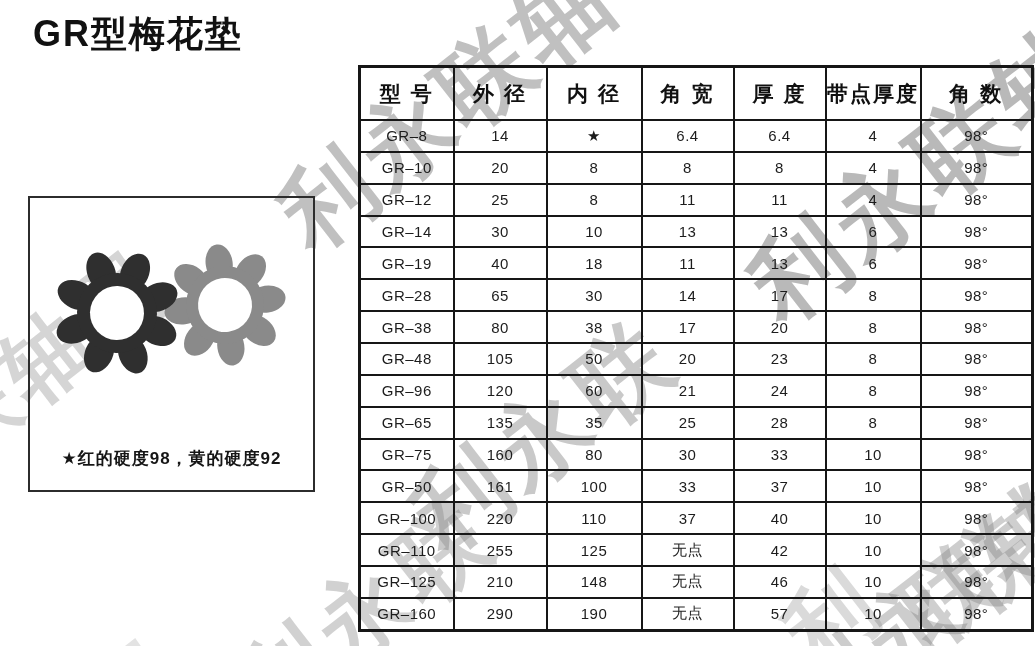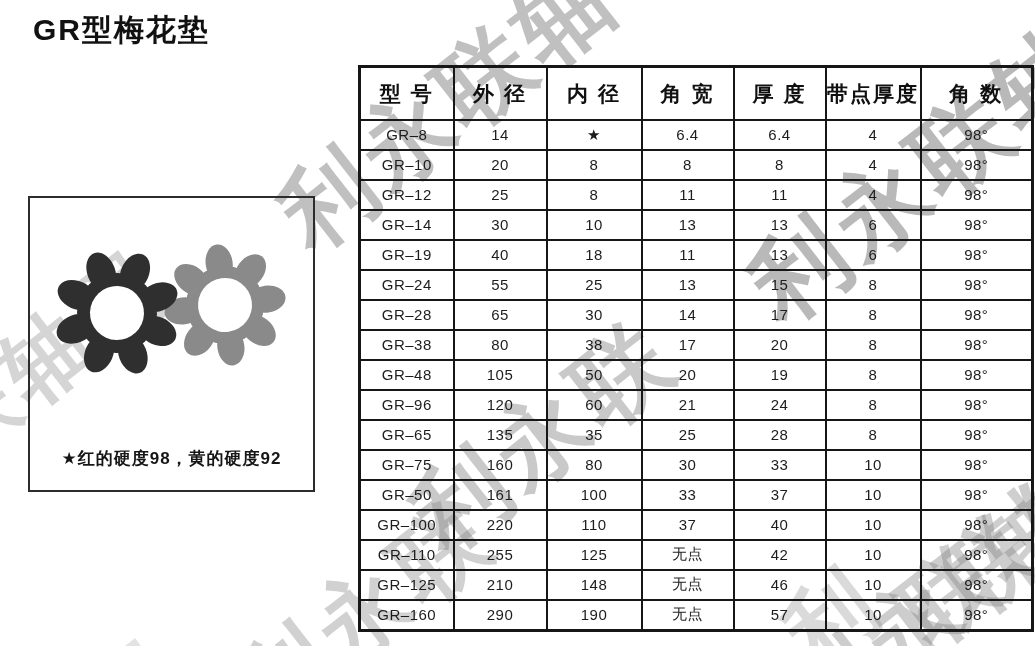--- a/index.html
+++ b/index.html
@@ -20,21 +20,21 @@
   .wm4{left:424px;top:482px;font-size:94px;color:rgba(120,120,120,.40);}
   .wm5{left:248px;top:658px;font-size:92px;color:rgba(135,135,135,.38);}
   .wm6{left:912px;top:578px;font-size:90px;color:rgba(135,135,135,.40);}
   .wm7{left:798px;top:670px;font-size:92px;color:rgba(130,130,130,.40);}
   .wm8{left:95px;top:680px;font-size:105px;color:rgba(175,175,175,.35);}
   .wm10{left:795px;top:602px;font-size:88px;color:rgba(150,150,150,.35);}
 
   
   .title{
     position:absolute;left:33px;top:10px;z-index:2;margin:0;
-    font-size:30px;font-weight:bold;letter-spacing:2px;color:#111;
+    font-size:36px;font-weight:bold;letter-spacing:2px;color:#111;
   }
 
   
   .photo-panel{
     position:absolute;left:28px;top:196px;width:287px;height:296px;z-index:1;
     border:2px solid #2c2c2c;box-sizing:border-box;
   }
   .photo-panel svg{position:absolute;left:0;top:0;}
   .note{
     position:absolute;left:0;bottom:20px;width:100%;text-align:center;
@@ -166,29 +166,20 @@
         <tr>
           <td>GR–19</td>
           <td>40</td>
           <td>18</td>
           <td>11</td>
           <td>13</td>
           <td>6</td>
           <td>98°</td>
         </tr>
         <tr>
-          <td>GR–24</td>
-          <td>55</td>
-          <td>25</td>
-          <td>13</td>
-          <td>15</td>
-          <td>8</td>
-          <td>98°</td>
-        </tr>
-        <tr>
           <td>GR–28</td>
           <td>65</td>
           <td>30</td>
           <td>14</td>
           <td>17</td>
           <td>8</td>
           <td>98°</td>
         </tr>
         <tr>
           <td>GR–38</td>
@@ -197,21 +188,21 @@
           <td>17</td>
           <td>20</td>
           <td>8</td>
           <td>98°</td>
         </tr>
         <tr>
           <td>GR–48</td>
           <td>105</td>
           <td>50</td>
           <td>20</td>
-          <td>19</td>
+          <td>23</td>
           <td>8</td>
           <td>98°</td>
         </tr>
         <tr>
           <td>GR–96</td>
           <td>120</td>
           <td>60</td>
           <td>21</td>
           <td>24</td>
           <td>8</td>

